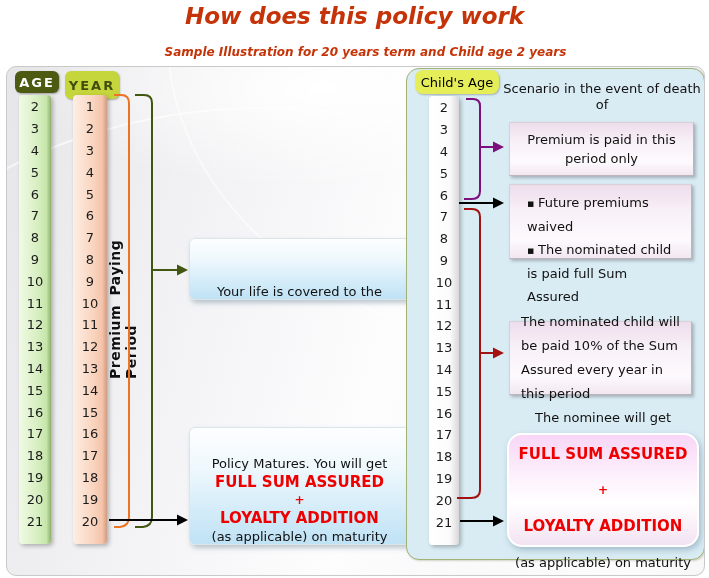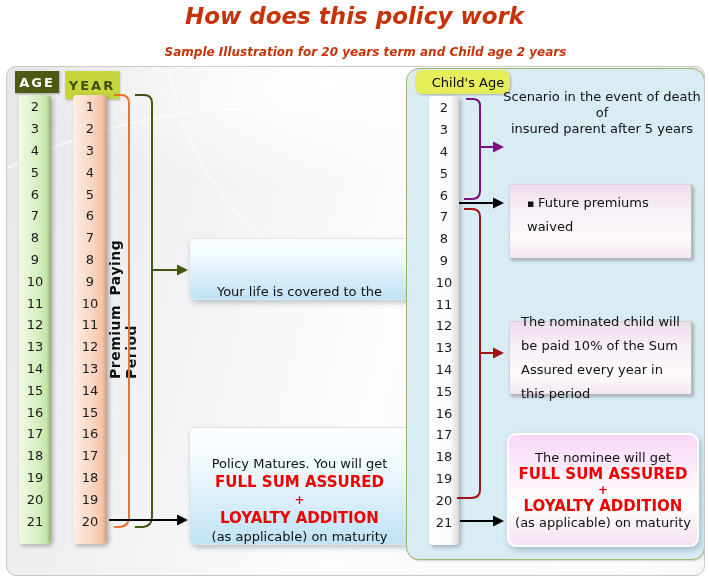--- a/index.html
+++ b/index.html
@@ -13,27 +13,27 @@
           border:1px solid #c9c9c9;border-radius:10px;overflow:hidden;
           background:linear-gradient(105deg,#e6e6e9 0%,#f3f3f5 30%,#fdfdfe 55%,#ebebee 100%);}
   .bg-sweep{position:absolute;inset:0;border-radius:10px;pointer-events:none;background:
       radial-gradient(ellipse 420px 150px at 45% 4%, rgba(255,255,255,.95), rgba(255,255,255,0) 70%),
       radial-gradient(ellipse 480px 220px at 88% 96%, rgba(255,255,255,.85), rgba(255,255,255,0) 65%);}
   .arc{position:absolute;border-radius:50%;pointer-events:none;}
   .arc1{width:950px;height:760px;left:-220px;top:40px;border:2px solid rgba(255,255,255,.6);}
   .arc2{width:800px;height:620px;left:160px;top:-340px;border:2px solid rgba(255,255,255,.5);}
 
   .badge{position:absolute;display:flex;align-items:center;justify-content:center;
-         border-radius:0;font-weight:bold;font-size:13px;}
+         border-radius:6px;font-weight:bold;font-size:13px;}
   .age-badge{left:8px;top:4px;width:44px;height:22px;background:#4d5a12;color:#fff;letter-spacing:2px;
              box-shadow:1px 1px 2px rgba(0,0,0,.3);}
   .year-badge{left:58px;top:4px;width:54px;height:28px;background:#c4d63b;color:#434e0e;letter-spacing:2px;
              box-shadow:1px 1px 2px rgba(0,0,0,.3);}
   .child-badge{left:8px;top:1px;width:84px;height:24px;background:#e5ee58;color:#000;
-             font-weight:normal;border-radius:8px;box-shadow:1px 1px 2px rgba(0,0,0,.25);padding-left:11px;}
+             font-weight:normal;border-radius:8px;box-shadow:1px 1px 2px rgba(0,0,0,.25);}
 
   .strip{position:absolute;border-radius:4px;box-shadow:2px 2px 4px rgba(0,0,0,.28);
          padding-top:1px;}
   .age-strip{left:12px;top:28px;width:32px;height:448px;
       background:linear-gradient(90deg,#f0fae4 0%,#d6eec0 60%,#c5e5a9 86%,#8fb06c 100%);}
   .year-strip{left:66px;top:28px;width:34px;height:448px;
       background:linear-gradient(90deg,#fdeee3 0%,#f9d4bf 60%,#f5c3a9 86%,#cf9c82 100%);}
   .child-strip{left:22px;top:27px;width:30px;height:448px;
       background:linear-gradient(90deg,#ffffff 0%,#fbfbfb 70%,#d8d8d8 100%);}
   .num-cell{height:21.8px;display:flex;align-items:center;justify-content:center;
@@ -48,39 +48,39 @@
       background:linear-gradient(180deg,#fdfeff 0%,#eef8fd 35%,#bfe2f5 100%);
       box-shadow:2px 3px 5px rgba(110,135,150,.45);
       display:flex;flex-direction:column;align-items:center;justify-content:flex-end;
       font-size:13px;color:#111;text-align:center;}
   .covered-box{left:182px;top:171px;width:219px;height:60px;gap:7px;}
   .maturity-box{left:182px;top:360px;width:219px;height:116px;gap:2px;}
 
   .panel{position:absolute;left:399px;top:1px;width:297px;height:490px;
       background:#d9ecf4;border:1px solid #a2b175;border-radius:13px;
       box-shadow:1px 1px 2px rgba(130,140,110,.35);}
-  .scenario{position:absolute;left:95px;top:20px;width:200px;text-align:center;
+  .scenario{position:absolute;left:95px;top:12px;width:200px;text-align:center;
       font-size:13px;line-height:16px;color:#101010;}
 
   .lav-box{position:absolute;border:1px solid #bdb5bc;border-top-color:#d8d2d7;border-left-color:#d8d2d7;
       background:linear-gradient(180deg,#eeddec 0%,#f8f0f7 35%,#fdfafd 75%,#f2e7f1 100%);
       box-shadow:2px 2px 3px rgba(90,90,100,.4);font-size:13px;color:#111;}
   .premium-box{left:102px;top:53px;width:183px;height:52px;display:flex;flex-direction:column;
       align-items:center;justify-content:center;gap:4px;text-align:center;}
   .waiver-box{left:102px;top:115px;width:183px;height:75px;padding:6px 17px;box-sizing:border-box;
       line-height:23px;text-align:left;}
   .payout-box{left:102px;top:252px;width:183px;height:74px;padding:14px 11px;box-sizing:border-box;
       line-height:24px;display:flex;align-items:center;text-align:left;}
   .bullet-line::before{content:"▪ ";font-size:11px;}
 
   .pink-box{position:absolute;left:100px;top:364px;width:188px;height:110px;
-      border:2px solid #fff;border-radius:9px;
+      border:2px solid #fff;border-radius:15px;
       background:linear-gradient(180deg,#f8d6f6 0%,#fdf1fc 38%,#ffffff 62%,#f3e3f2 100%);
       box-shadow:2px 3px 6px rgba(110,140,160,.5);
-      display:flex;flex-direction:column;align-items:center;justify-content:center;gap:0;
+      display:flex;flex-direction:column;align-items:center;justify-content:center;gap:20px;
       font-size:13px;color:#111;text-align:left;}
 
   .red-strong{color:#ee0000;font-weight:bold;font-size:15px;}
   .red-plus{color:#ee0000;font-weight:bold;font-size:12px;}
   .overlay{position:absolute;left:0;top:0;pointer-events:none;}
 </style>
 </head>
 <body>
 
 <div class="stage">
@@ -151,21 +151,20 @@
       <div class="red-strong">FULL SUM ASSURED</div>
       <div class="red-plus">+</div>
       <div class="red-strong">LOYALTY ADDITION</div>
       <div>(as applicable) on maturity</div>
     </div>
 
     <div class="panel">
       <div class="badge child-badge">Child's Age</div>
       <div class="scenario">
         <div>Scenario in the event of death of</div>
-        <div>insured parent after 5 years</div>
       </div>
 
       <div class="strip child-strip">
           <div class="num-cell">2</div>
           <div class="num-cell">3</div>
           <div class="num-cell">4</div>
           <div class="num-cell">5</div>
           <div class="num-cell">6</div>
           <div class="num-cell">7</div>
           <div class="num-cell">8</div>
@@ -177,23 +176,28 @@
           <div class="num-cell">14</div>
           <div class="num-cell">15</div>
           <div class="num-cell">16</div>
           <div class="num-cell">17</div>
           <div class="num-cell">18</div>
           <div class="num-cell">19</div>
           <div class="num-cell">20</div>
           <div class="num-cell">21</div>
         </div>
 
+      <div class="lav-box premium-box">
+        <div>Premium is paid in this</div>
+        <div>period only</div>
+      </div>
 
       <div class="lav-box waiver-box">
         <div class="bullet-line">Future premiums waived</div>
+        <div class="bullet-line">The nominated child is paid full Sum Assured</div>
       </div>
 
       <div class="lav-box payout-box">
         <div>The nominated child will be paid 10% of the Sum Assured every year in this period</div>
       </div>
 
       <div class="pink-box">
         <div>The nominee will get</div>
         <div class="red-strong">FULL SUM ASSURED</div>
         <div class="red-plus">+</div>

